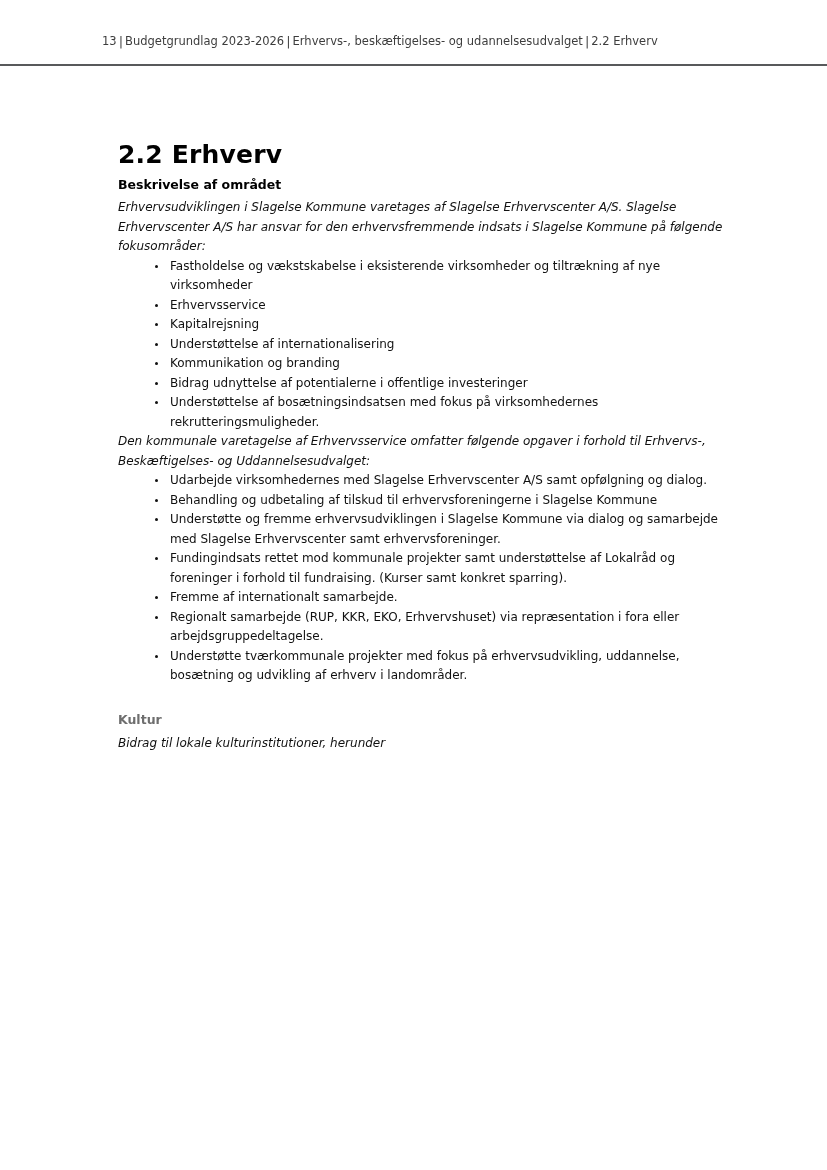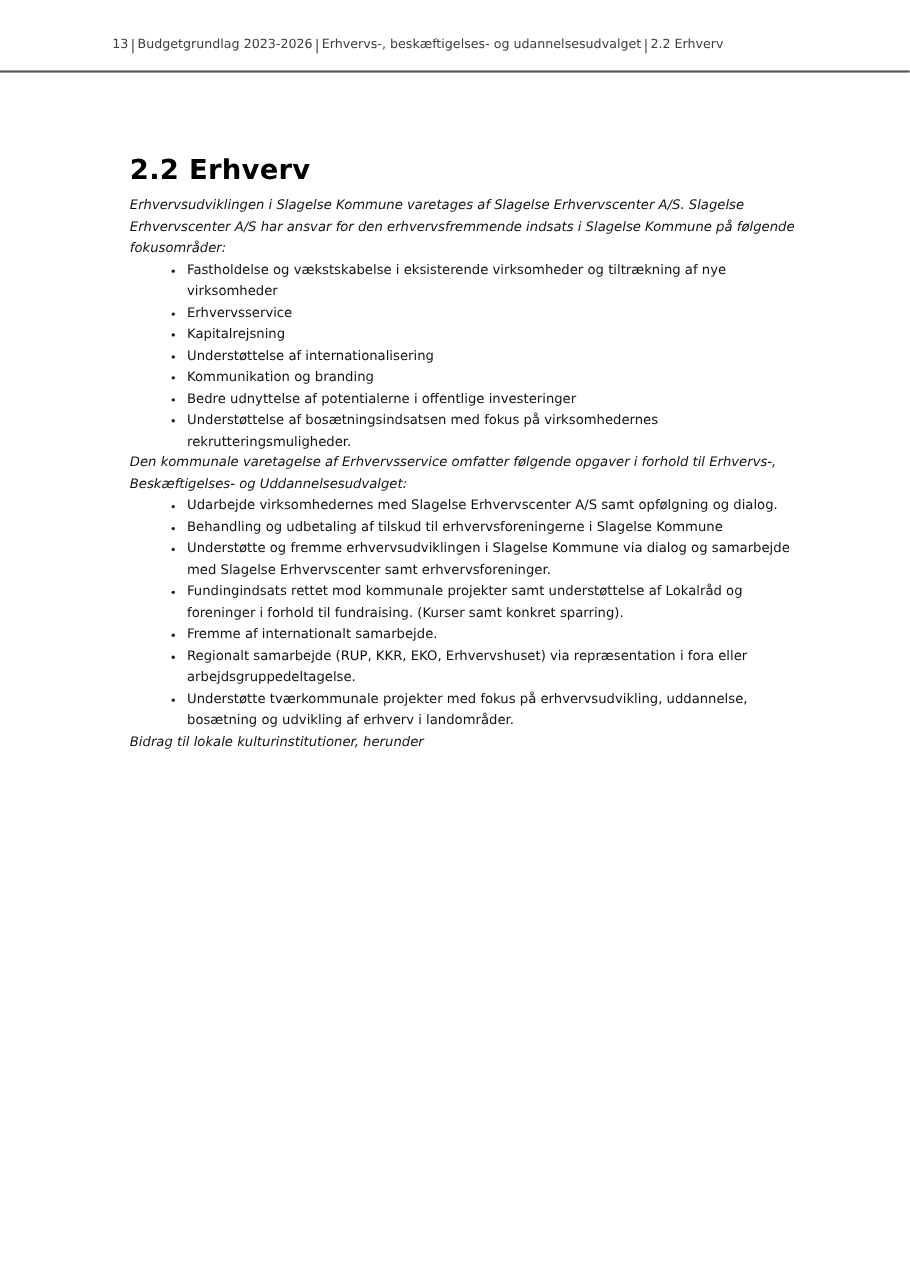--- a/index.html
+++ b/index.html
@@ -95,42 +95,44 @@
   <span>Erhvervs-, beskæftigelses- og udannelsesudvalget</span>
   <span class="sep">|</span>
   <span>2.2 Erhverv</span>
 </div>
 <div class="header-rule"></div>
 
 <div class="content">
 
   <h1 class="doc-title">2.2 Erhverv</h1>
 
+  <h2 class="sub-heading">Beskrivelse af området</h2>
 
   <p class="para">Erhvervsudviklingen i Slagelse Kommune varetages af Slagelse Erhvervscenter A/S. Slagelse Erhvervscenter A/S har ansvar for den erhvervsfremmende indsats i Slagelse Kommune på følgende fokusområder:</p>
 
   <ul class="doc-list">
     <li>Fastholdelse og vækstskabelse i eksisterende virksomheder og tiltrækning af nye virksomheder</li>
     <li>Erhvervsservice</li>
     <li>Kapitalrejsning</li>
     <li>Understøttelse af internationalisering</li>
     <li>Kommunikation og branding</li>
-    <li>Bedre udnyttelse af potentialerne i offentlige investeringer</li>
+    <li>Bidrag udnyttelse af potentialerne i offentlige investeringer</li>
     <li>Understøttelse af bosætningsindsatsen med fokus på virksomhedernes rekrutteringsmuligheder.</li>
   </ul>
 
   <p class="para para-gap">Den kommunale varetagelse af Erhvervsservice omfatter følgende opgaver i forhold til Erhvervs-, Beskæftigelses- og Uddannelsesudvalget:</p>
 
   <ul class="doc-list">
     <li>Udarbejde virksomhedernes med Slagelse Erhvervscenter A/S samt opfølgning og dialog.</li>
     <li>Behandling og udbetaling af tilskud til erhvervsforeningerne i Slagelse Kommune</li>
     <li>Understøtte og fremme erhvervsudviklingen i Slagelse Kommune via dialog og samarbejde med Slagelse Erhvervscenter samt erhvervsforeninger.</li>
     <li>Fundingindsats rettet mod kommunale projekter samt understøttelse af Lokalråd og foreninger i forhold til fundraising. (Kurser samt konkret sparring).</li>
     <li>Fremme af internationalt samarbejde.</li>
     <li>Regionalt samarbejde (RUP, KKR, EKO, Erhvervshuset) via repræsentation i fora eller arbejdsgruppedeltagelse.</li>
     <li>Understøtte tværkommunale projekter med fokus på erhvervsudvikling, uddannelse, bosætning og udvikling af erhverv i landområder.</li>
   </ul>
 
+  <h2 class="kultur-heading">Kultur</h2>
 
   <p class="para">Bidrag til lokale kulturinstitutioner, herunder</p>
 
 
 </div>
 
 </body></html>

